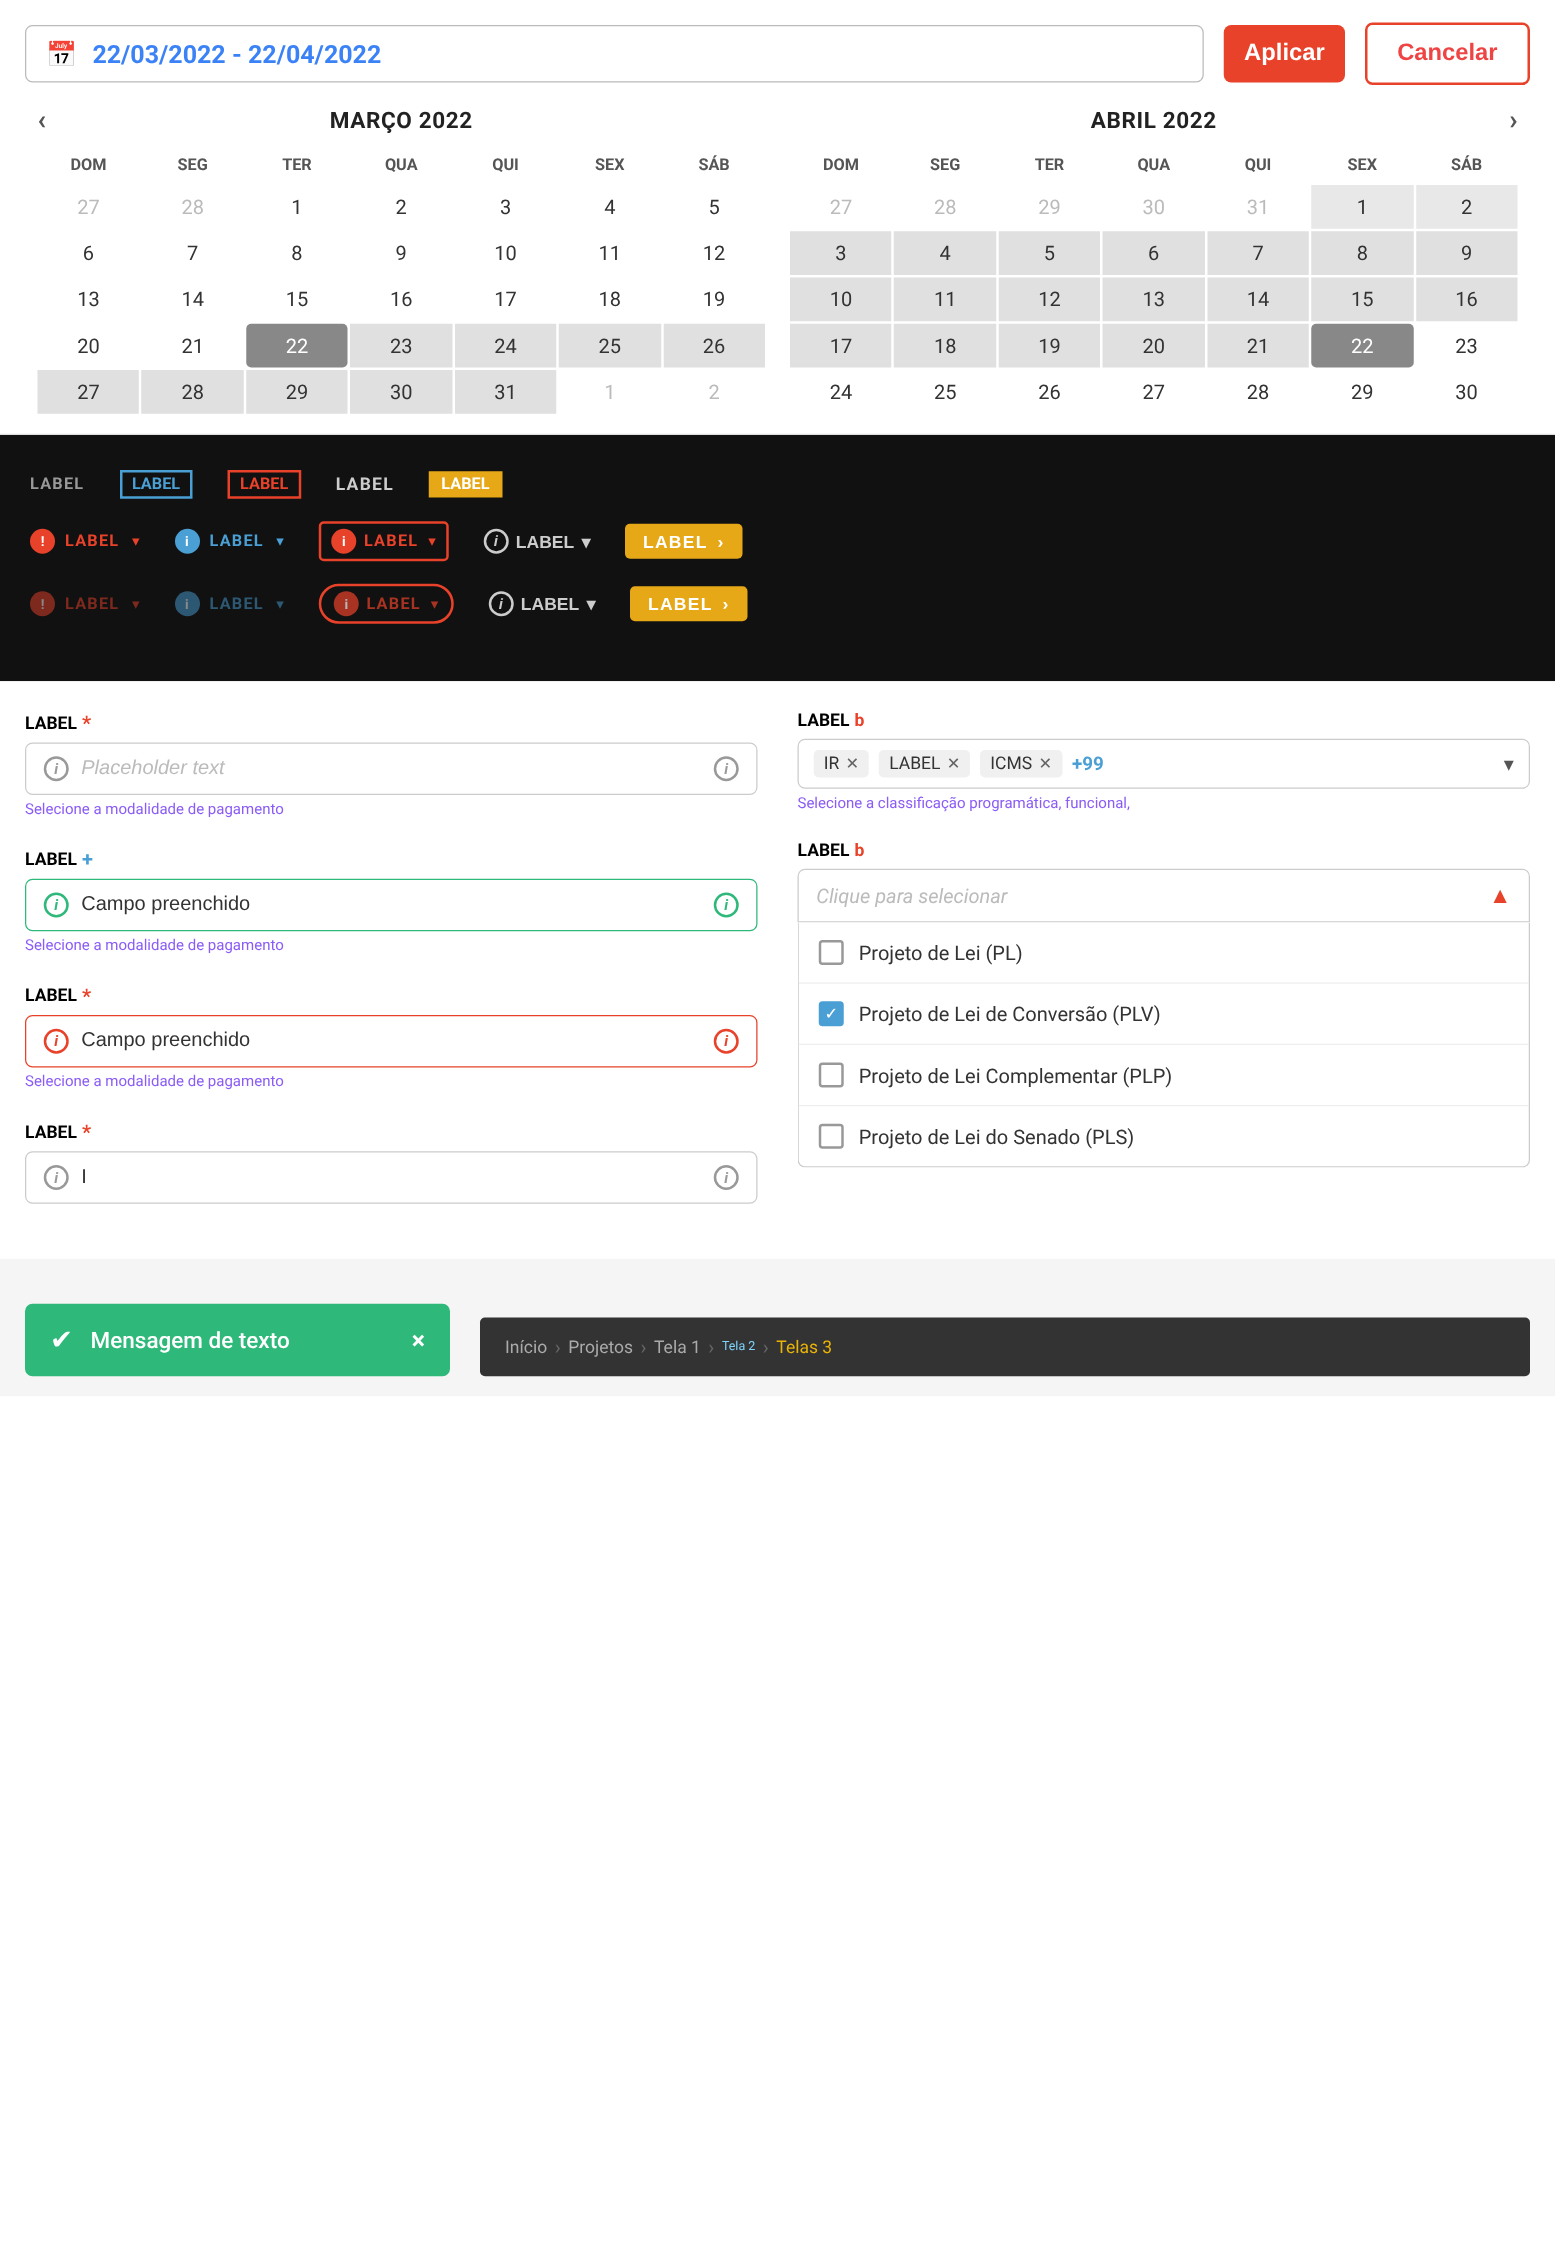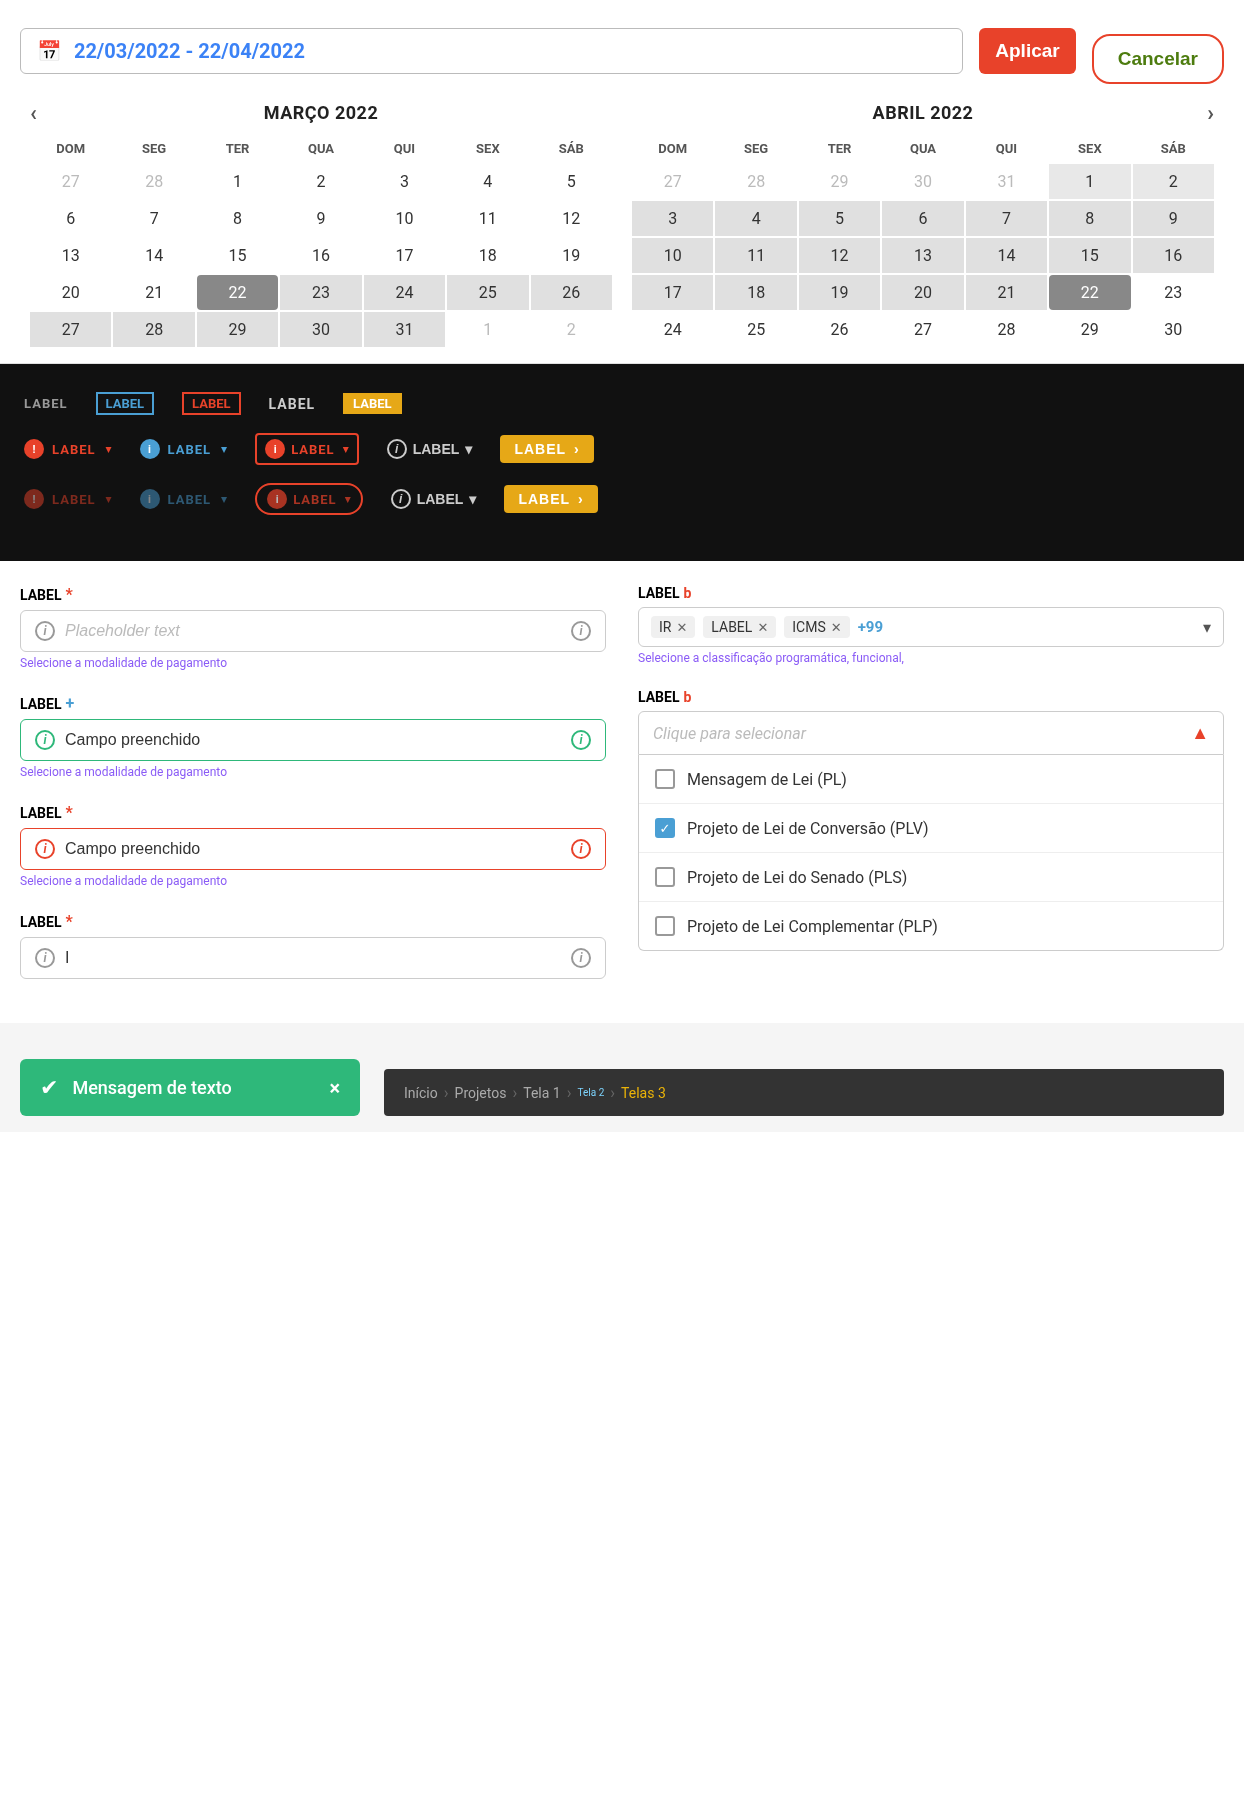--- a/index.html
+++ b/index.html
@@ -48,29 +48,28 @@
       border: none;
       border-radius: 6px;
       padding: 12px 16px;
       font-size: 19px;
       font-weight: 700;
       cursor: pointer;
       white-space: nowrap;
     }
     .btn-cancelar {
       background: #fff;
-      color: #4d7c0f;
+      color: #ef4444;
       border: 2px solid #e8422a;
-      border-radius: 18px;
+      border-radius: 6px;
       padding: 12px 24px;
       font-size: 19px;
       font-weight: 700;
       cursor: pointer;
       white-space: nowrap;
-      margin-top: 16px;
     }
 
     .calendars-wrap {
       display: flex;
       gap: 0;
       padding-bottom: 16px;
     }
     .calendar {
       flex: 1;
       padding: 0 10px;
@@ -682,36 +681,36 @@
       </div>
       <div class="dropdown-wrap">
         <div class="dropdown-trigger">
           <span>Clique para selecionar</span>
           <span class="chev">▲</span>
         </div>
         <div class="dropdown-menu">
 
           <div class="dropdown-item">
             <span class="checkbox"></span>
-            <span>Mensagem de Lei (PL)</span>
+            <span>Projeto de Lei (PL)</span>
           </div>
 
           <div class="dropdown-item">
             <span class="checkbox checked">✓</span>
             <span>Projeto de Lei de Conversão (PLV)</span>
           </div>
 
           <div class="dropdown-item">
             <span class="checkbox"></span>
-            <span>Projeto de Lei do Senado (PLS)</span>
+            <span>Projeto de Lei Complementar (PLP)</span>
           </div>
 
           <div class="dropdown-item">
             <span class="checkbox"></span>
-            <span>Projeto de Lei Complementar (PLP)</span>
+            <span>Projeto de Lei do Senado (PLS)</span>
           </div>
         </div>
       </div>
     </div>
 
   </div>
 </div>
 
 <div style="display:flex; align-items:flex-end; background:#f5f5f5; padding:16px 20px; gap:0; min-height:90px;">
 

